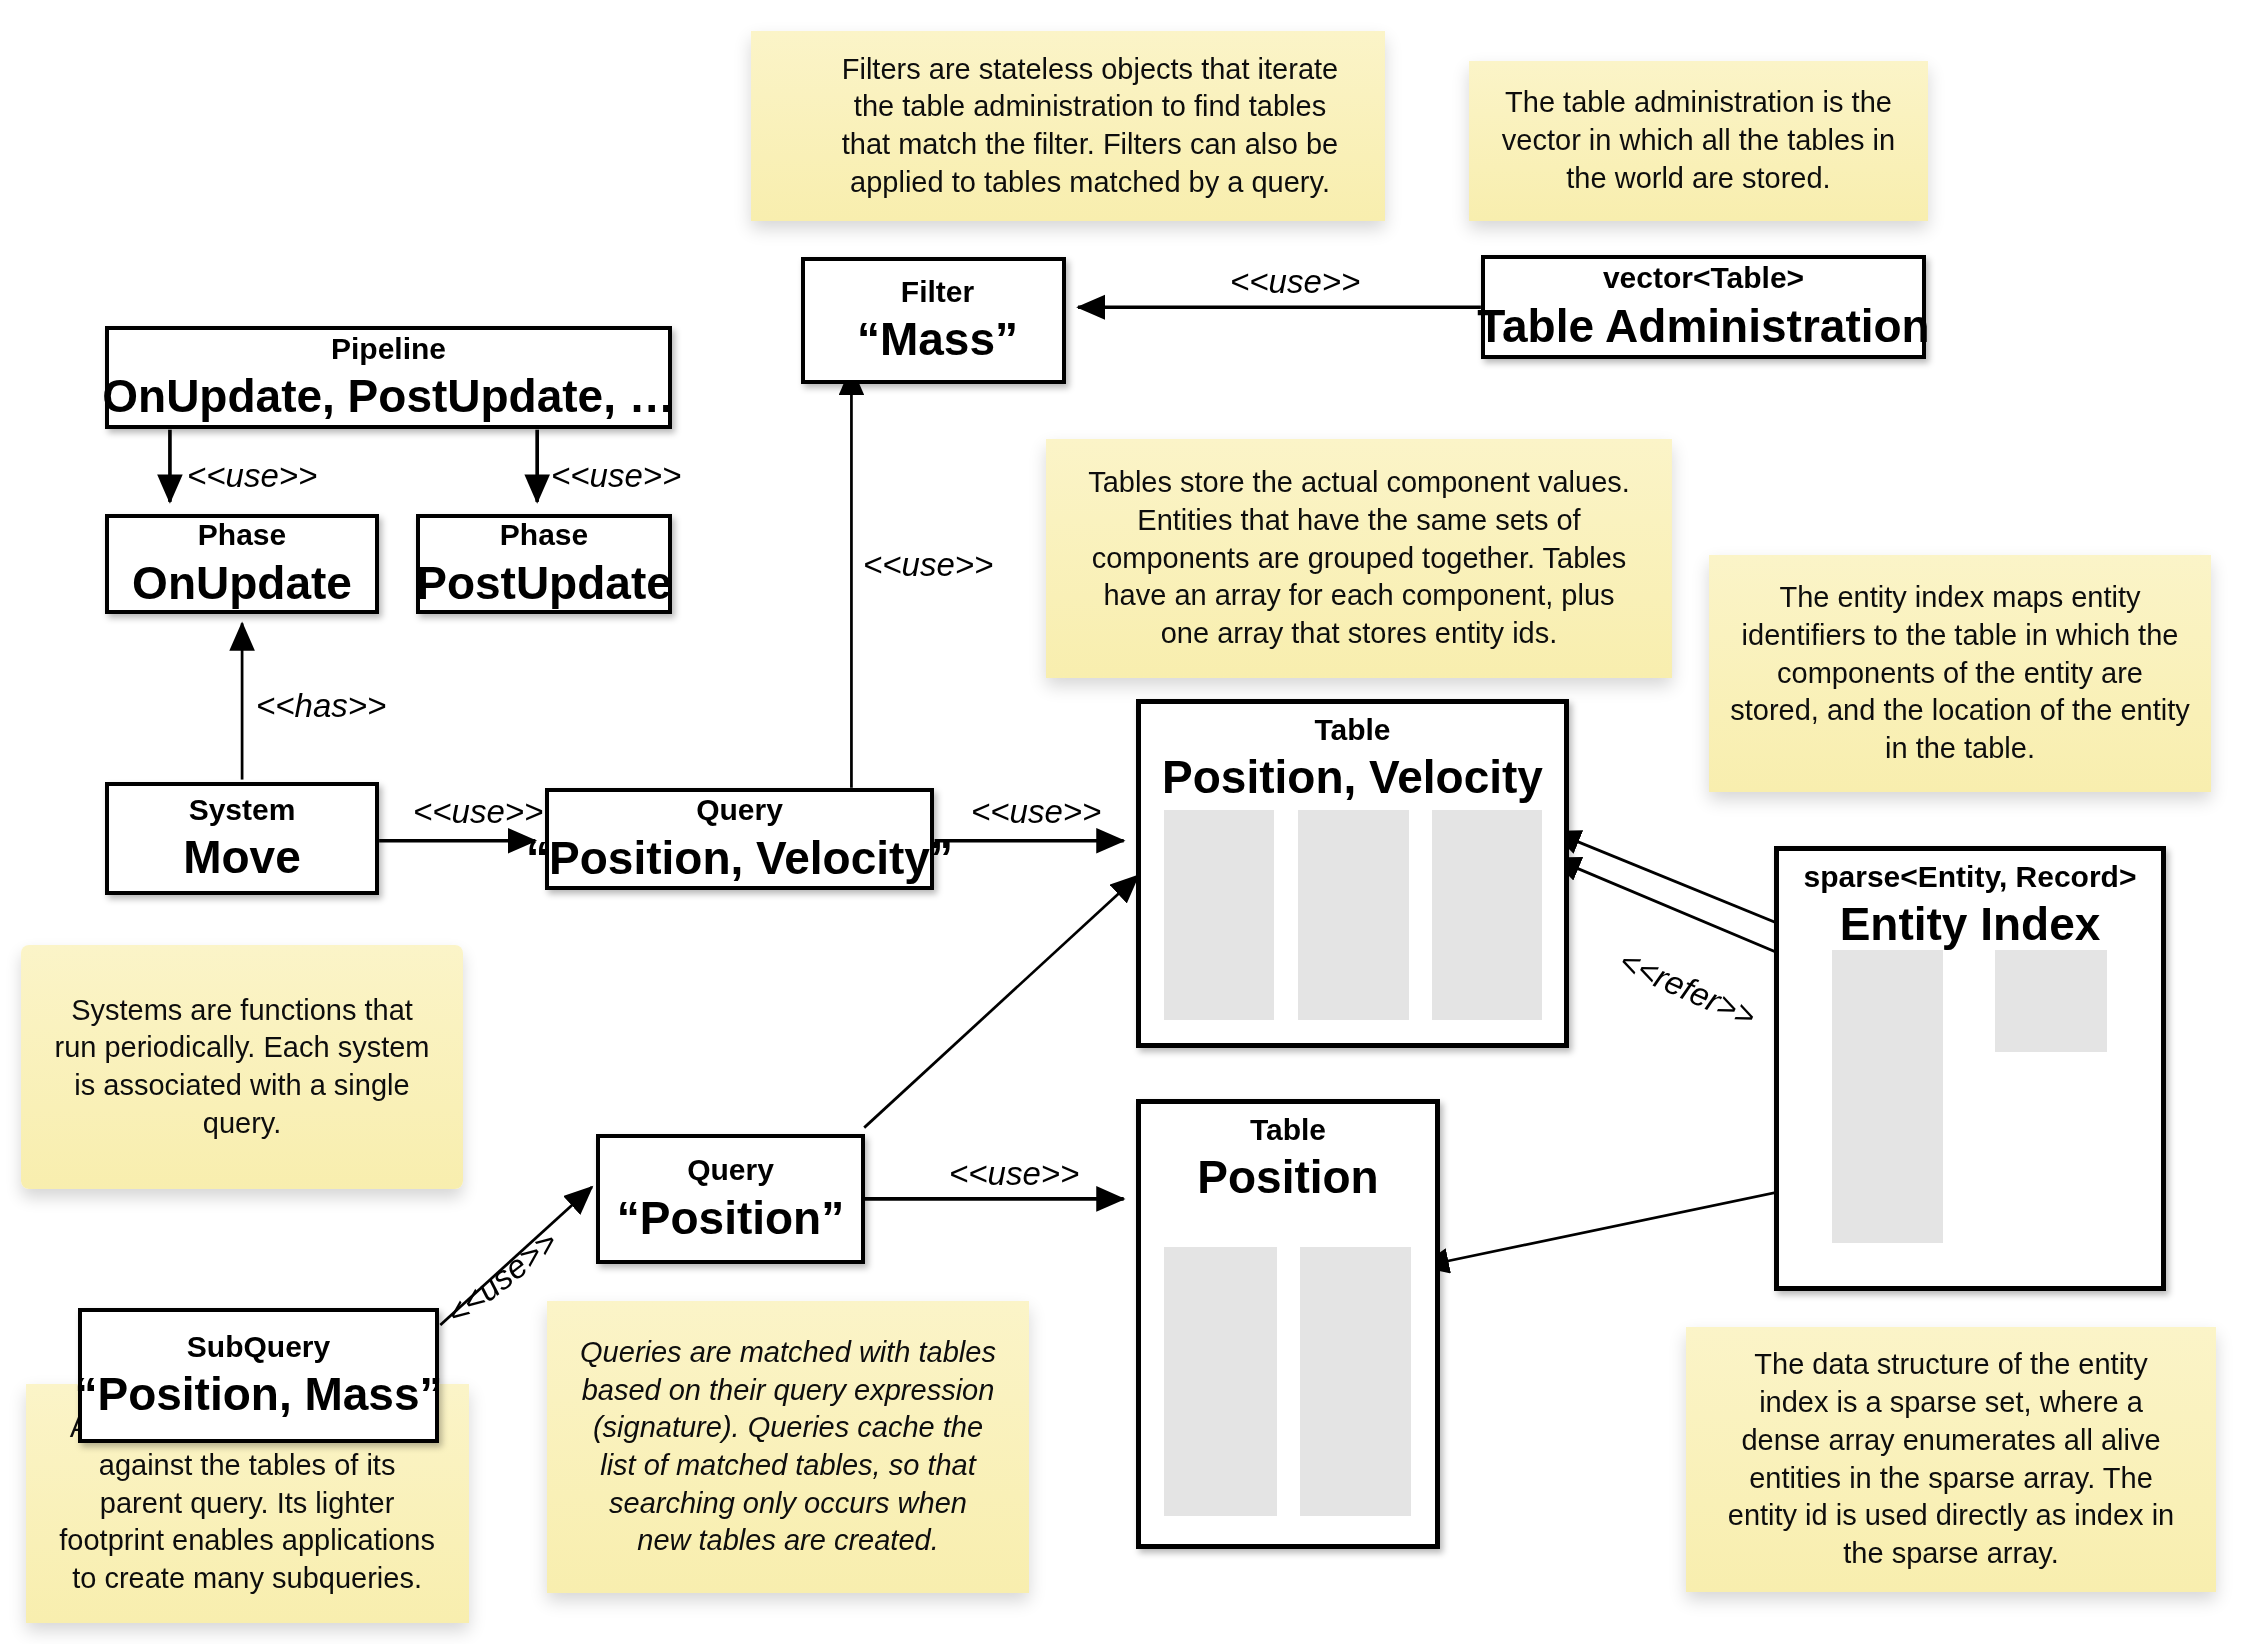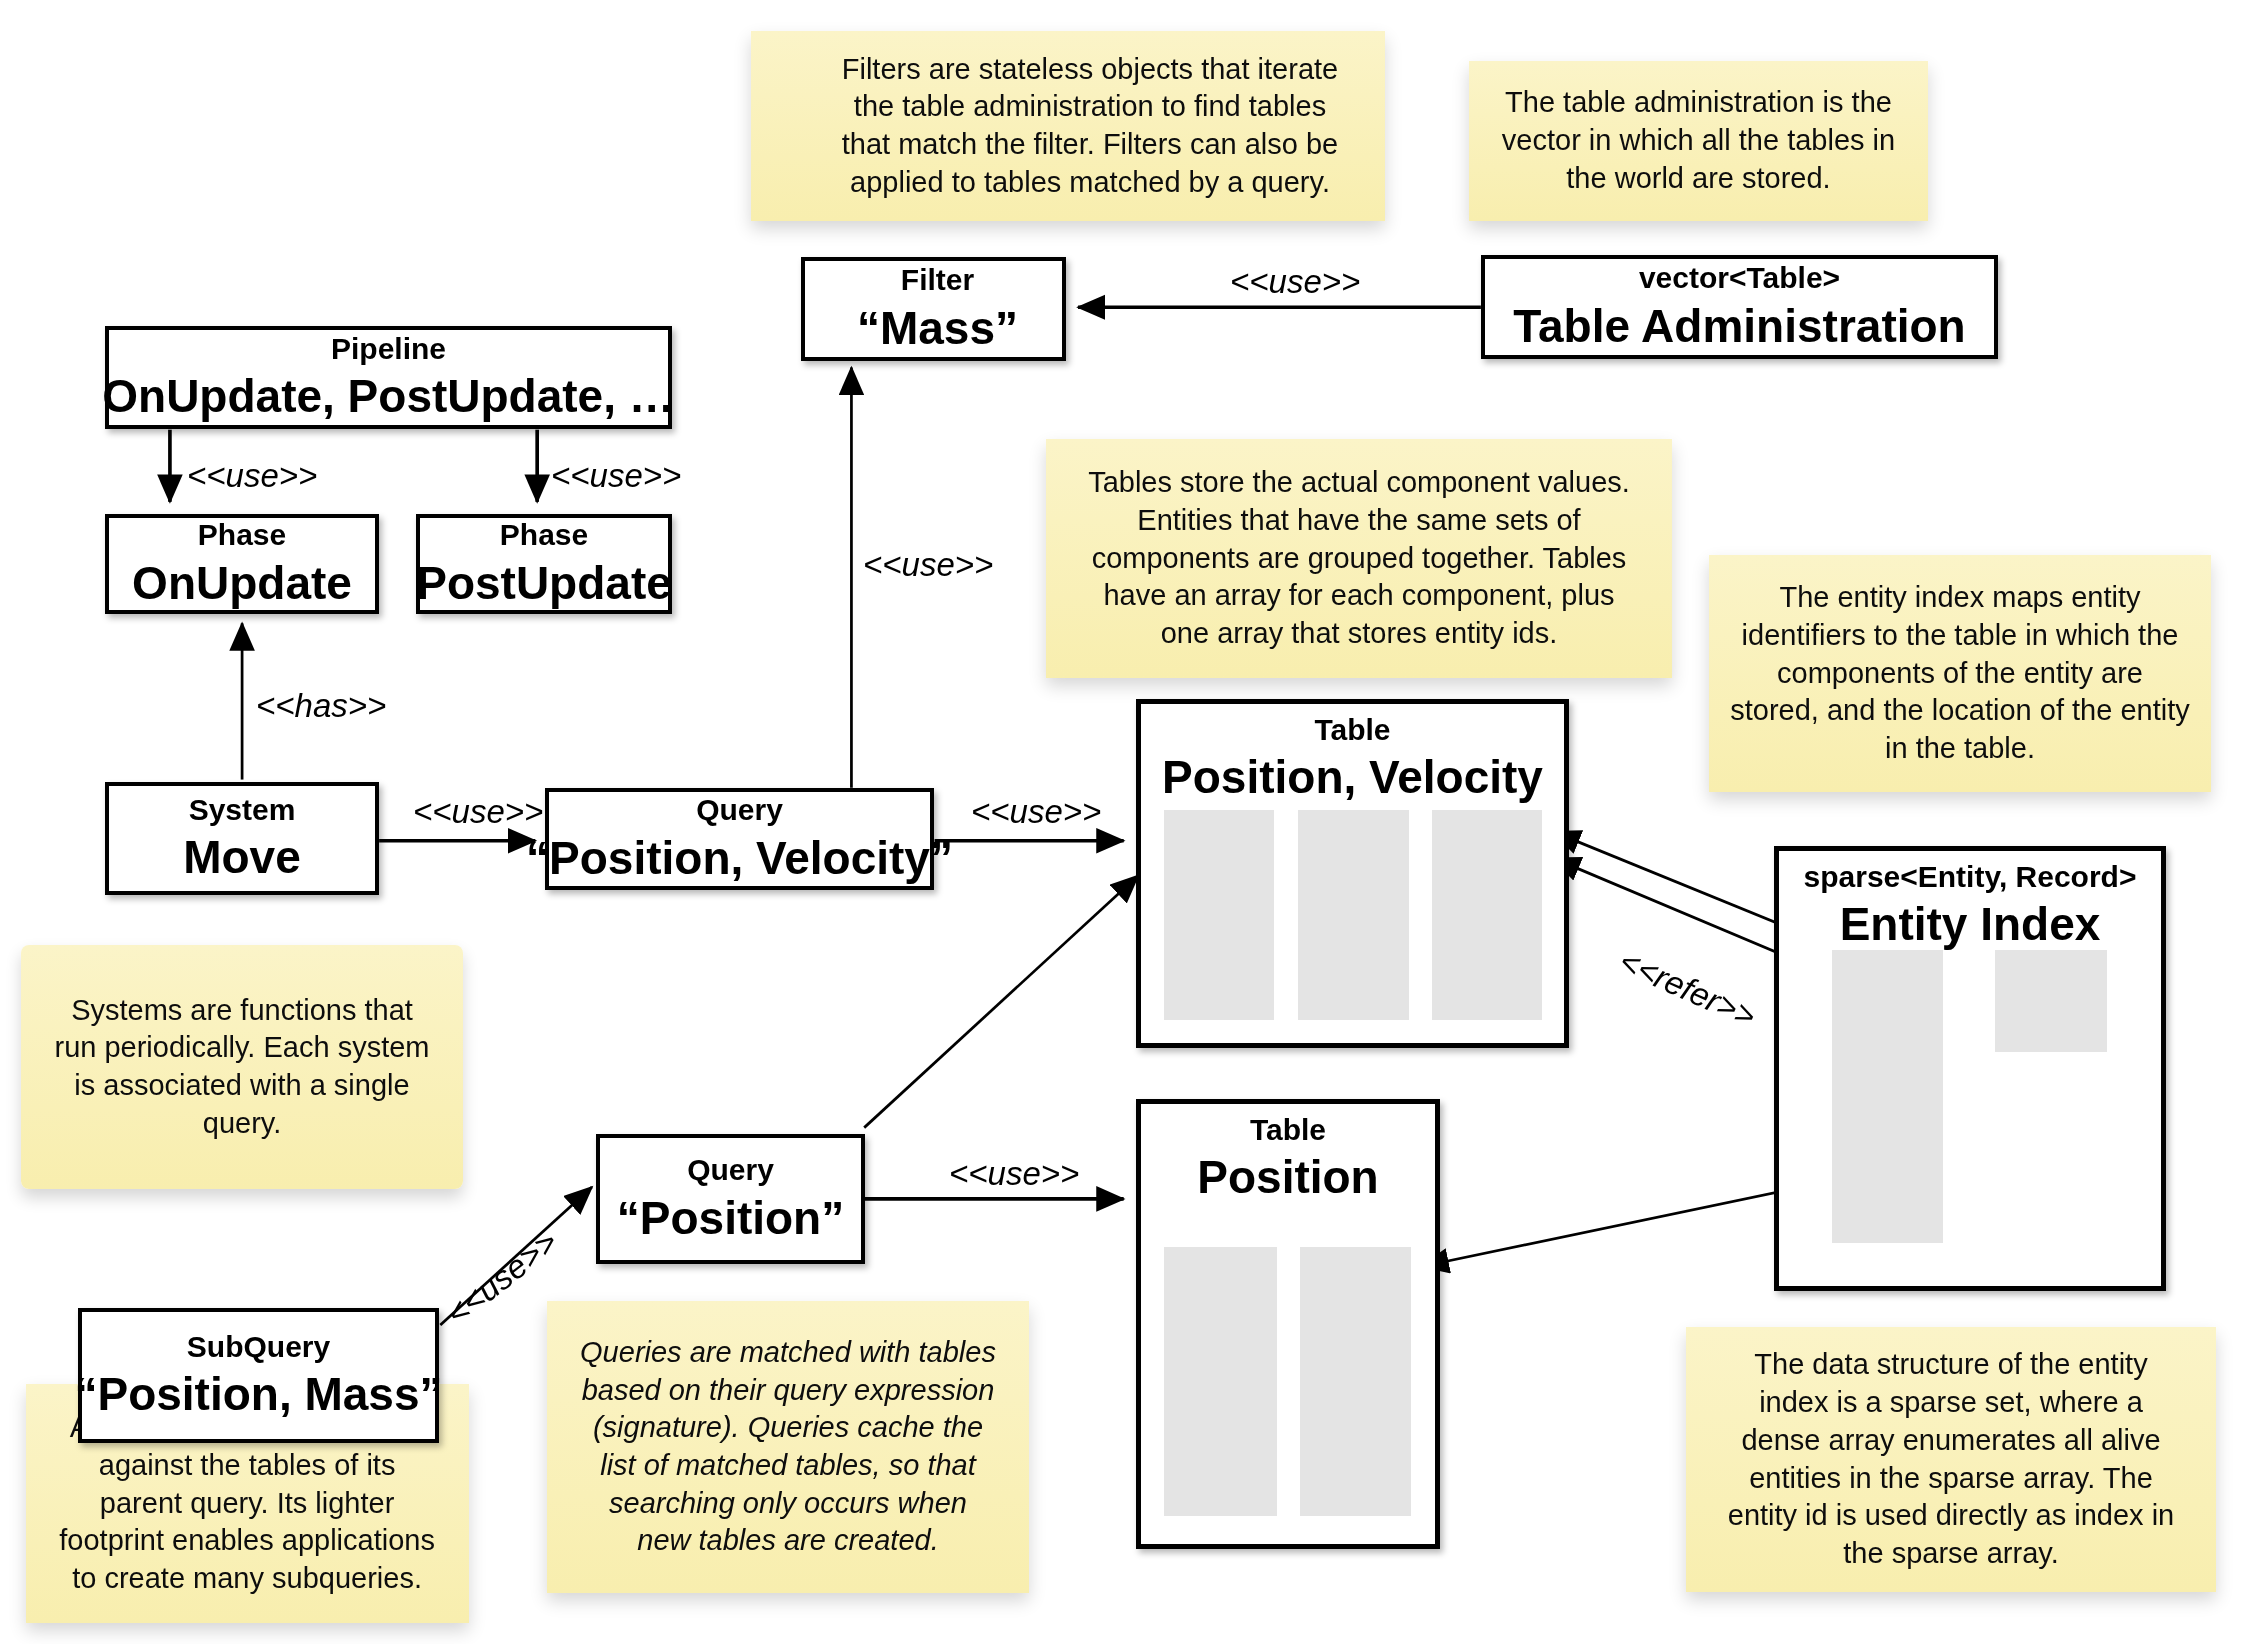--- a/index.html
+++ b/index.html
@@ -124,26 +124,26 @@
   <div class="box" style="left:105px;top:782px;width:274px;height:113px;text-align:right;">
     <div class="st">System</div>
     <div class="ti">Move</div>
   </div>
 
   <div class="box" style="left:545px;top:788px;width:389px;height:102px;">
     <div class="st">Query</div>
     <div class="ti">“Position, Velocity”</div>
   </div>
 
-  <div class="box" style="left:801px;top:257px;width:265px;height:104px;padding-left:8px;">
+  <div class="box" style="left:801px;top:257px;width:265px;height:127px;padding-left:8px;">
     <div class="st">Filter</div>
     <div class="ti">“Mass”</div>
   </div>
 
-  <div class="box" style="left:1481px;top:255px;width:517px;height:104px;">
+  <div class="box" style="left:1481px;top:255px;width:445px;height:104px;">
     <div class="st">vector&lt;Table&gt;</div>
     <div class="ti">Table Administration</div>
   </div>
 
   <div class="box tablebox" style="left:1136px;top:699px;width:433px;height:349px;">
     <div class="st">Table</div>
     <div class="ti">Position, Velocity</div>
     <div class="gray" style="left:23px;top:106px;width:110px;height:210px;"></div>
     <div class="gray" style="left:157px;top:106px;width:111px;height:210px;"></div>
     <div class="gray" style="left:291px;top:106px;width:110px;height:210px;"></div>

